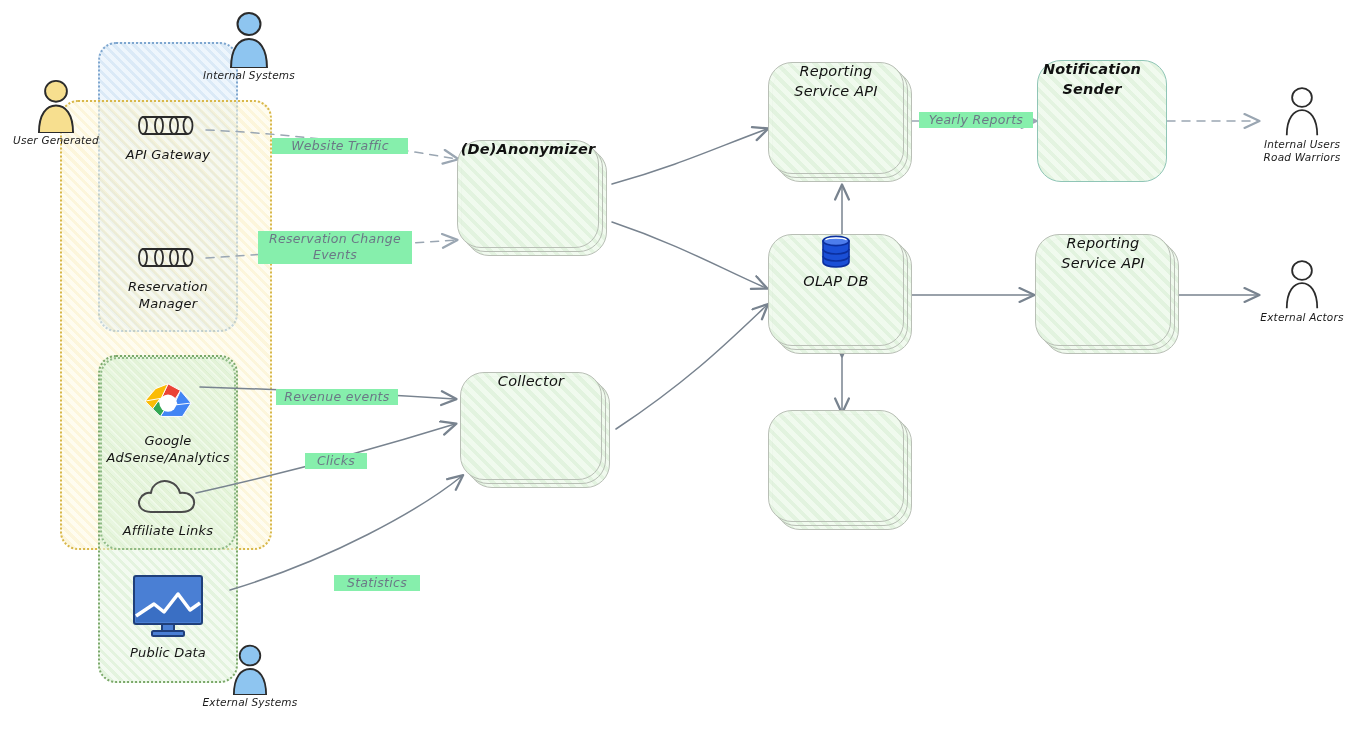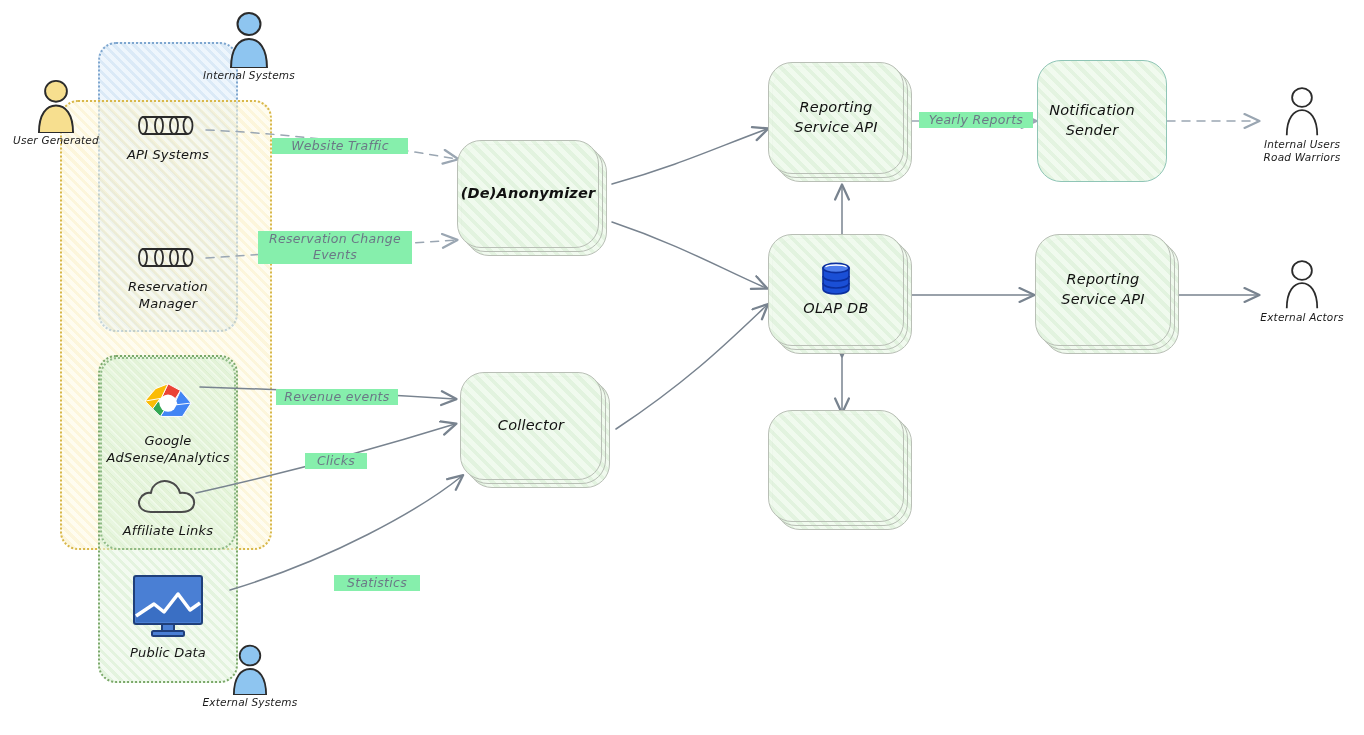--- a/index.html
+++ b/index.html
@@ -14,21 +14,21 @@
   .group.green{border-color:#7ba86a;background:repeating-linear-gradient(45deg,rgba(205,234,196,.55) 0 3px,rgba(233,247,229,.55) 3px 7px);}
   .group.greenlight{border-color:#8fbb86;background:repeating-linear-gradient(45deg,rgba(212,238,206,.5) 0 3px,rgba(236,249,232,.5) 3px 7px);}
 
   
   .node{position:absolute;}
   .node .sheet{position:absolute;box-sizing:border-box;border:1.4px solid #b9bfb6;border-radius:24px;
         background:repeating-linear-gradient(45deg,rgba(226,243,223,.95) 0 4px,rgba(240,250,238,.95) 4px 9px);}
   .node .sheet.s1{left:8px;top:8px;}
   .node .sheet.s2{left:4px;top:4px;}
   .node .sheet.s3{left:0px;top:0px;}
-  .node .face{position:absolute;left:0;top:0;display:flex;align-items:center;justify-content:center;
+  .node .face{position:absolute;left:0;top:0;display:flex;align-items:center;
         flex-direction:column;text-align:center;}
   .node.single .sheet.s3{border-color:#8fc5b6;}
   .nlabel{font-family:"DejaVu Sans", sans-serif;font-size:14.5px;color:#111;line-height:1.35;
         letter-spacing:.2px;font-style:italic;white-space:pre-line;}
 
   
   .actor{position:absolute;display:flex;flex-direction:column;align-items:center;}
   .actor .cap{font-size:10.5px;color:#1b1b1b;text-align:center;line-height:1.25;margin-top:1px;
         font-style:italic;white-space:pre-line;letter-spacing:.2px;}
 
@@ -144,21 +144,21 @@
   <div class="sysitem" style="left:93px;top:108px;">
     <svg width="62" height="34" viewBox="0 0 62 34">
       <g fill="none" stroke="#2b2b2b" stroke-width="1.8" stroke-linecap="round" stroke-linejoin="round">
         <path d="M6,9 L50,9 M6,26 L50,26"></path>
         <ellipse cx="6" cy="17.5" rx="4" ry="8.5"></ellipse>
         <ellipse cx="22" cy="17.5" rx="4" ry="8.5"></ellipse>
         <ellipse cx="37" cy="17.5" rx="4" ry="8.5"></ellipse>
         <ellipse cx="51" cy="17.5" rx="4.5" ry="8.5"></ellipse>
       </g>
     </svg>
-    <div class="cap">API Systems</div>
+    <div class="cap">API Gateway</div>
   </div>
 
   <div class="sysitem" style="left:93px;top:240px;">
     <svg width="62" height="34" viewBox="0 0 62 34">
       <g fill="none" stroke="#2b2b2b" stroke-width="1.8" stroke-linecap="round" stroke-linejoin="round">
         <path d="M6,9 L50,9 M6,26 L50,26"></path>
         <ellipse cx="6" cy="17.5" rx="4" ry="8.5"></ellipse>
         <ellipse cx="22" cy="17.5" rx="4" ry="8.5"></ellipse>
         <ellipse cx="37" cy="17.5" rx="4" ry="8.5"></ellipse>
         <ellipse cx="51" cy="17.5" rx="4.5" ry="8.5"></ellipse>
@@ -249,21 +249,21 @@
   </div>
 
   <div class="node" style="left:768px;top:410px;width:152px;height:128px;">
     <div class="sheet s1" style="width:136px;height:112px;"></div>
     <div class="sheet s2" style="width:136px;height:112px;"></div>
     <div class="sheet s3" style="width:136px;height:112px;"></div>
   </div>
 
   <div class="node single" style="left:1037px;top:60px;width:130px;height:122px;">
     <div class="sheet s3" style="width:130px;height:122px;"></div>
-    <div class="face" style="width:110px;height:122px;">
+    <div class="face" style="width:110px;height:122px;font-weight:bold;">
       <span class="nlabel">Notification
 Sender</span>
     </div>
   </div>
 
   <div class="node" style="left:1035px;top:234px;width:152px;height:128px;">
     <div class="sheet s1" style="width:136px;height:112px;"></div>
     <div class="sheet s2" style="width:136px;height:112px;"></div>
     <div class="sheet s3" style="width:136px;height:112px;"></div>
     <div class="face" style="width:136px;height:112px;">

